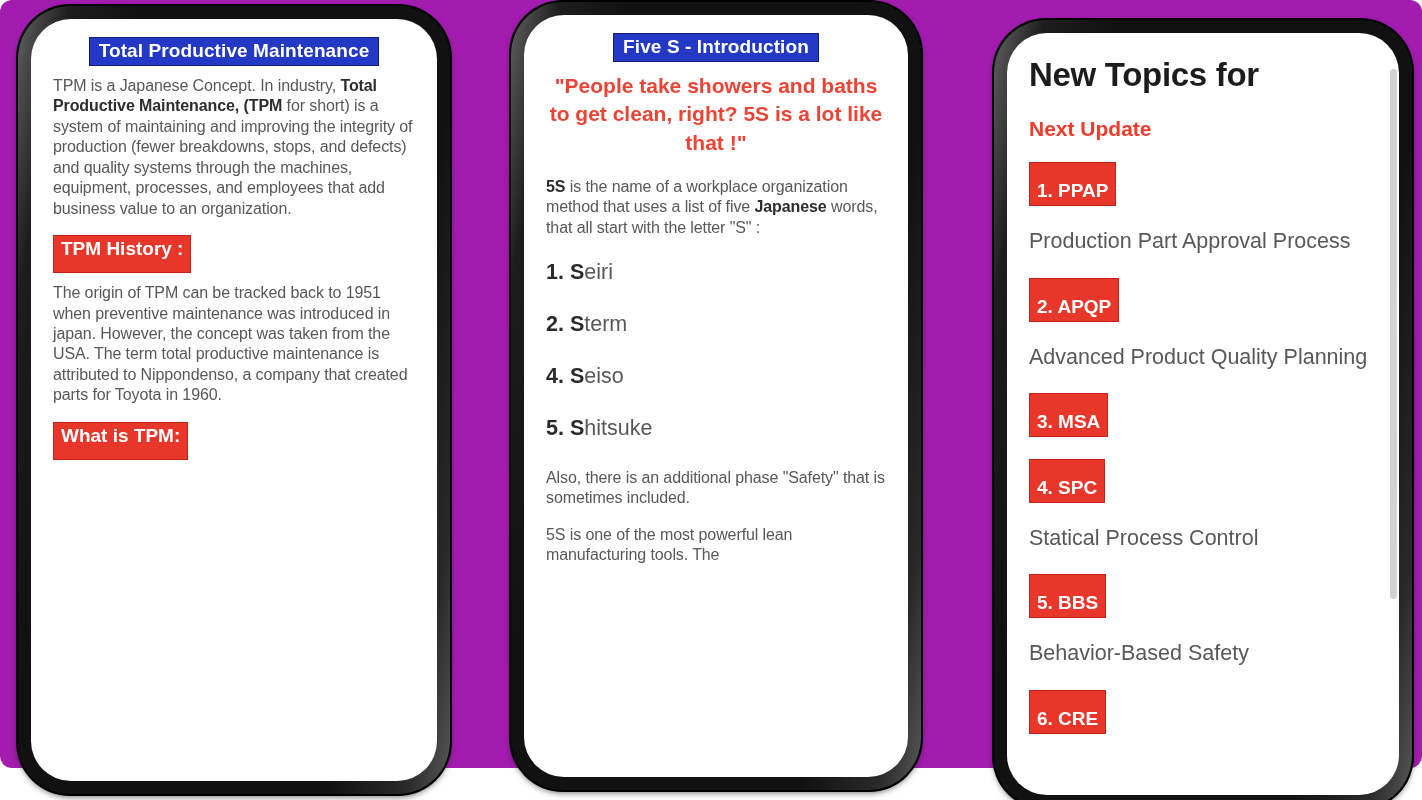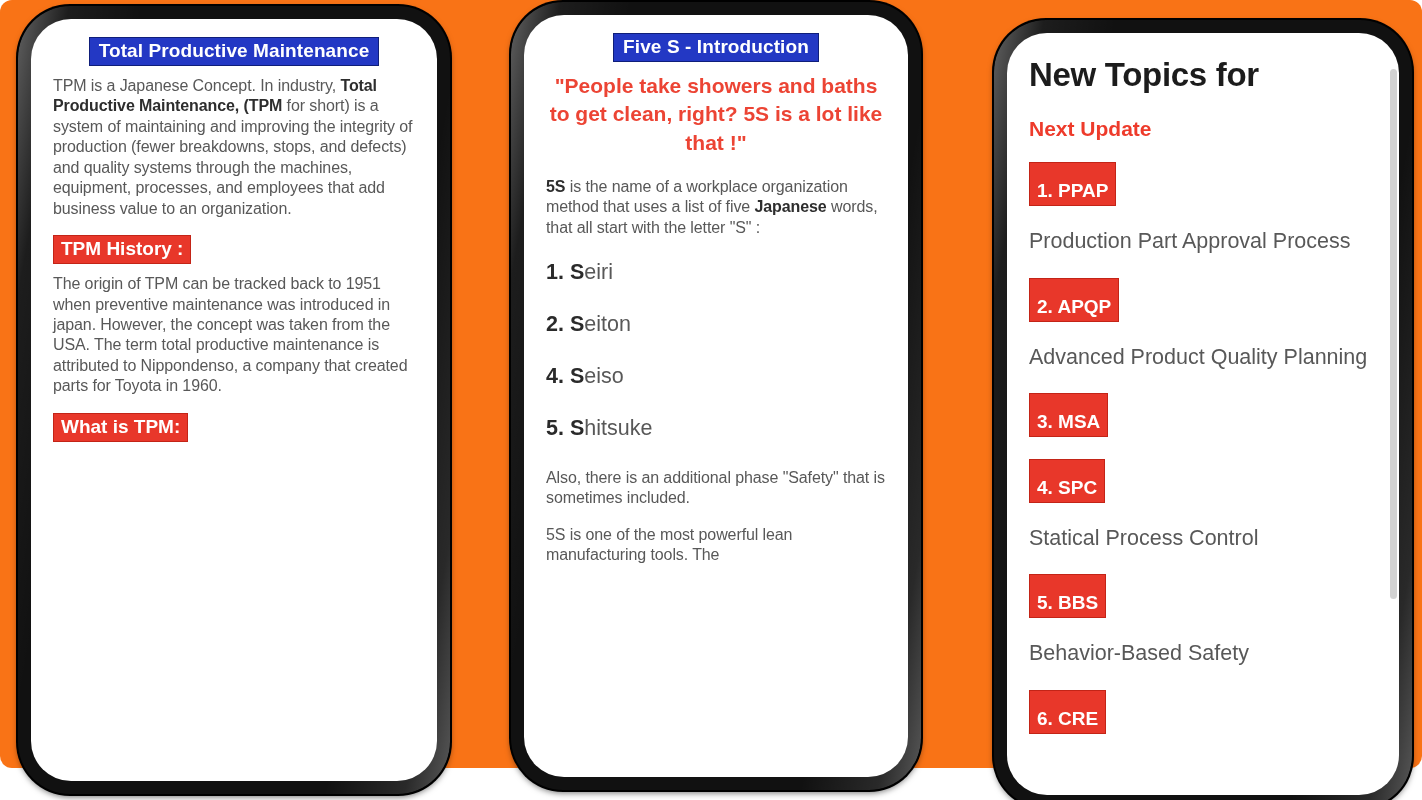--- a/index.html
+++ b/index.html
@@ -10,21 +10,21 @@
   body {
     width: 1422px;
     height: 800px;
     font-family: "Liberation Sans", sans-serif;
     overflow: hidden;
   }
   .stage {
     position: relative;
     width: 1422px;
     height: 768px;
-    background: #f97316;
+    background: #a21caf;
     border-radius: 12px;
   }
 
   
   .phone {
     position: absolute;
     box-sizing: border-box;
     background: #111111;
     border-radius: 52px;
     box-shadow: 0 0 0 2px #000000, 0 3px 6px rgba(0,0,0,0.55);
@@ -84,21 +84,21 @@
     letter-spacing: -0.1px;
   }
   .body-p b { color: #2d2d2d; font-weight: bold; }
 
   .tag-red {
     display: inline-block;
     background: #e8372a;
     color: #ffffff;
     font-weight: bold;
     font-size: 19px;
-    padding: 2px 7px 3px 7px;
+    padding: 2px 7px 12px 7px;
     line-height: 1.15;
     border: 1px solid #c32417;
   }
 
   .quote-red {
     color: #ec4434;
     font-weight: bold;
     font-size: 21px;
     line-height: 1.35;
     text-align: center;
@@ -212,21 +212,21 @@
 
         <div class="sp-10"></div>
 
         <p class="quote-red">"People take showers and baths to get clean, right? 5S is a lot like that !"</p>
 
         <p class="body-p"><b>5S</b><span> is the name of a workplace organization method that uses a list of five </span><b>Japanese</b><span> words, that all start with the letter "S" :</span></p>
 
         <div class="sp-6"></div>
 
         <div class="s-item"><b>1. S</b><span>eiri</span></div>
-        <div class="s-item"><b>2. S</b><span>eiton</span></div>
+        <div class="s-item"><b>2. S</b><span>term</span></div>
         <div class="s-item"><b>4. S</b><span>eiso</span></div>
         <div class="s-item"><b>5. S</b><span>hitsuke</span></div>
 
         <p class="body-p">Also, there is an additional phase "Safety" that is sometimes included.</p>
 
         <p class="body-p">5S is one of the most powerful lean manufacturing tools. The</p>
 
       </div>
     </div>
   </div>

